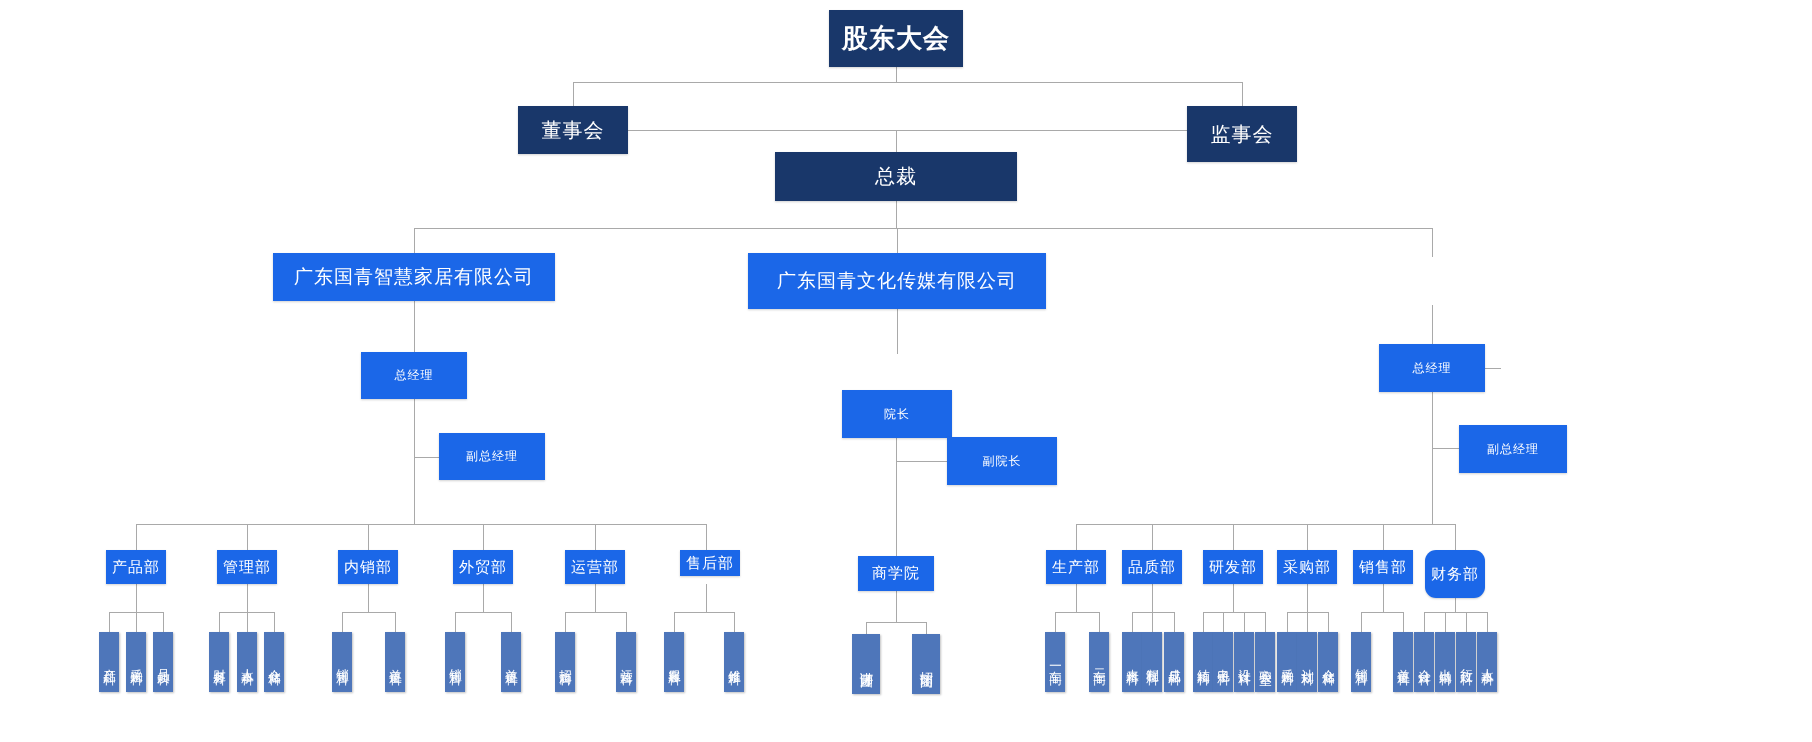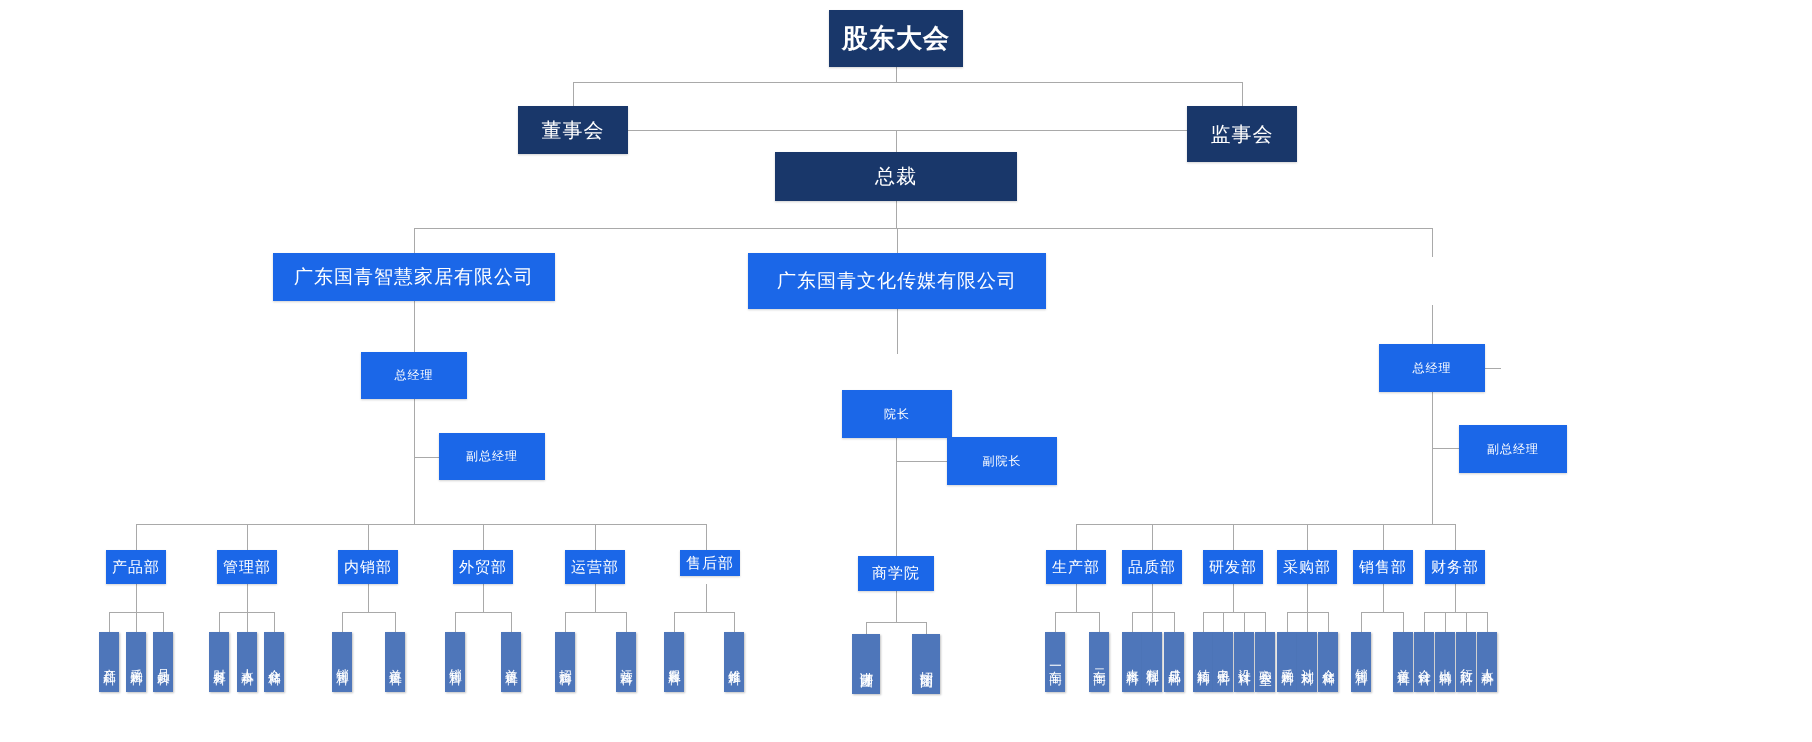--- a/index.html
+++ b/index.html
@@ -157,21 +157,21 @@
     <div class="node dept" style="left: 338px; top: 550px; width: 60px; height: 34px;">内销部</div>
     <div class="node dept" style="left: 453px; top: 550px; width: 60px; height: 34px;">外贸部</div>
     <div class="node dept" style="left: 565px; top: 550px; width: 60px; height: 34px;">运营部</div>
     <div class="node dept" style="left: 680px; top: 550px; width: 60px; height: 26px;">售后部</div>
     <div class="node dept" style="left: 858px; top: 556px; width: 76px; height: 35px;">商学院</div>
     <div class="node dept" style="left: 1046px; top: 550px; width: 60px; height: 34px;">生产部</div>
     <div class="node dept" style="left: 1122px; top: 550px; width: 60px; height: 34px;">品质部</div>
     <div class="node dept" style="left: 1203px; top: 550px; width: 60px; height: 34px;">研发部</div>
     <div class="node dept" style="left: 1277px; top: 550px; width: 60px; height: 34px;">采购部</div>
     <div class="node dept" style="left: 1353px; top: 550px; width: 60px; height: 34px;">销售部</div>
-    <div class="node dept" style="left: 1425px; top: 550px; width: 60px; height: 34px;">财务部</div>
+    <div class="node dept" style="left: 1425px; top: 550px; width: 60px; height: 48px; border-radius: 11px;">财务部</div>
     <div class="node sub" style="left: 99px; top: 632px; width: 20px; height: 60px;">产品科</div>
     <div class="node sub" style="left: 126px; top: 632px; width: 20px; height: 60px;">采购科</div>
     <div class="node sub" style="left: 153px; top: 632px; width: 20px; height: 60px;">品质科</div>
     <div class="node sub" style="left: 209px; top: 632px; width: 20px; height: 60px;">财务科</div>
     <div class="node sub" style="left: 237px; top: 632px; width: 20px; height: 60px;">人事科</div>
     <div class="node sub" style="left: 264px; top: 632px; width: 20px; height: 60px;">仓储科</div>
     <div class="node sub" style="left: 332px; top: 632px; width: 20px; height: 60px;">销售科</div>
     <div class="node sub" style="left: 385px; top: 632px; width: 20px; height: 60px;">单证科</div>
     <div class="node sub" style="left: 445px; top: 632px; width: 20px; height: 60px;">销售科</div>
     <div class="node sub" style="left: 501px; top: 632px; width: 20px; height: 60px;">单证科</div>

